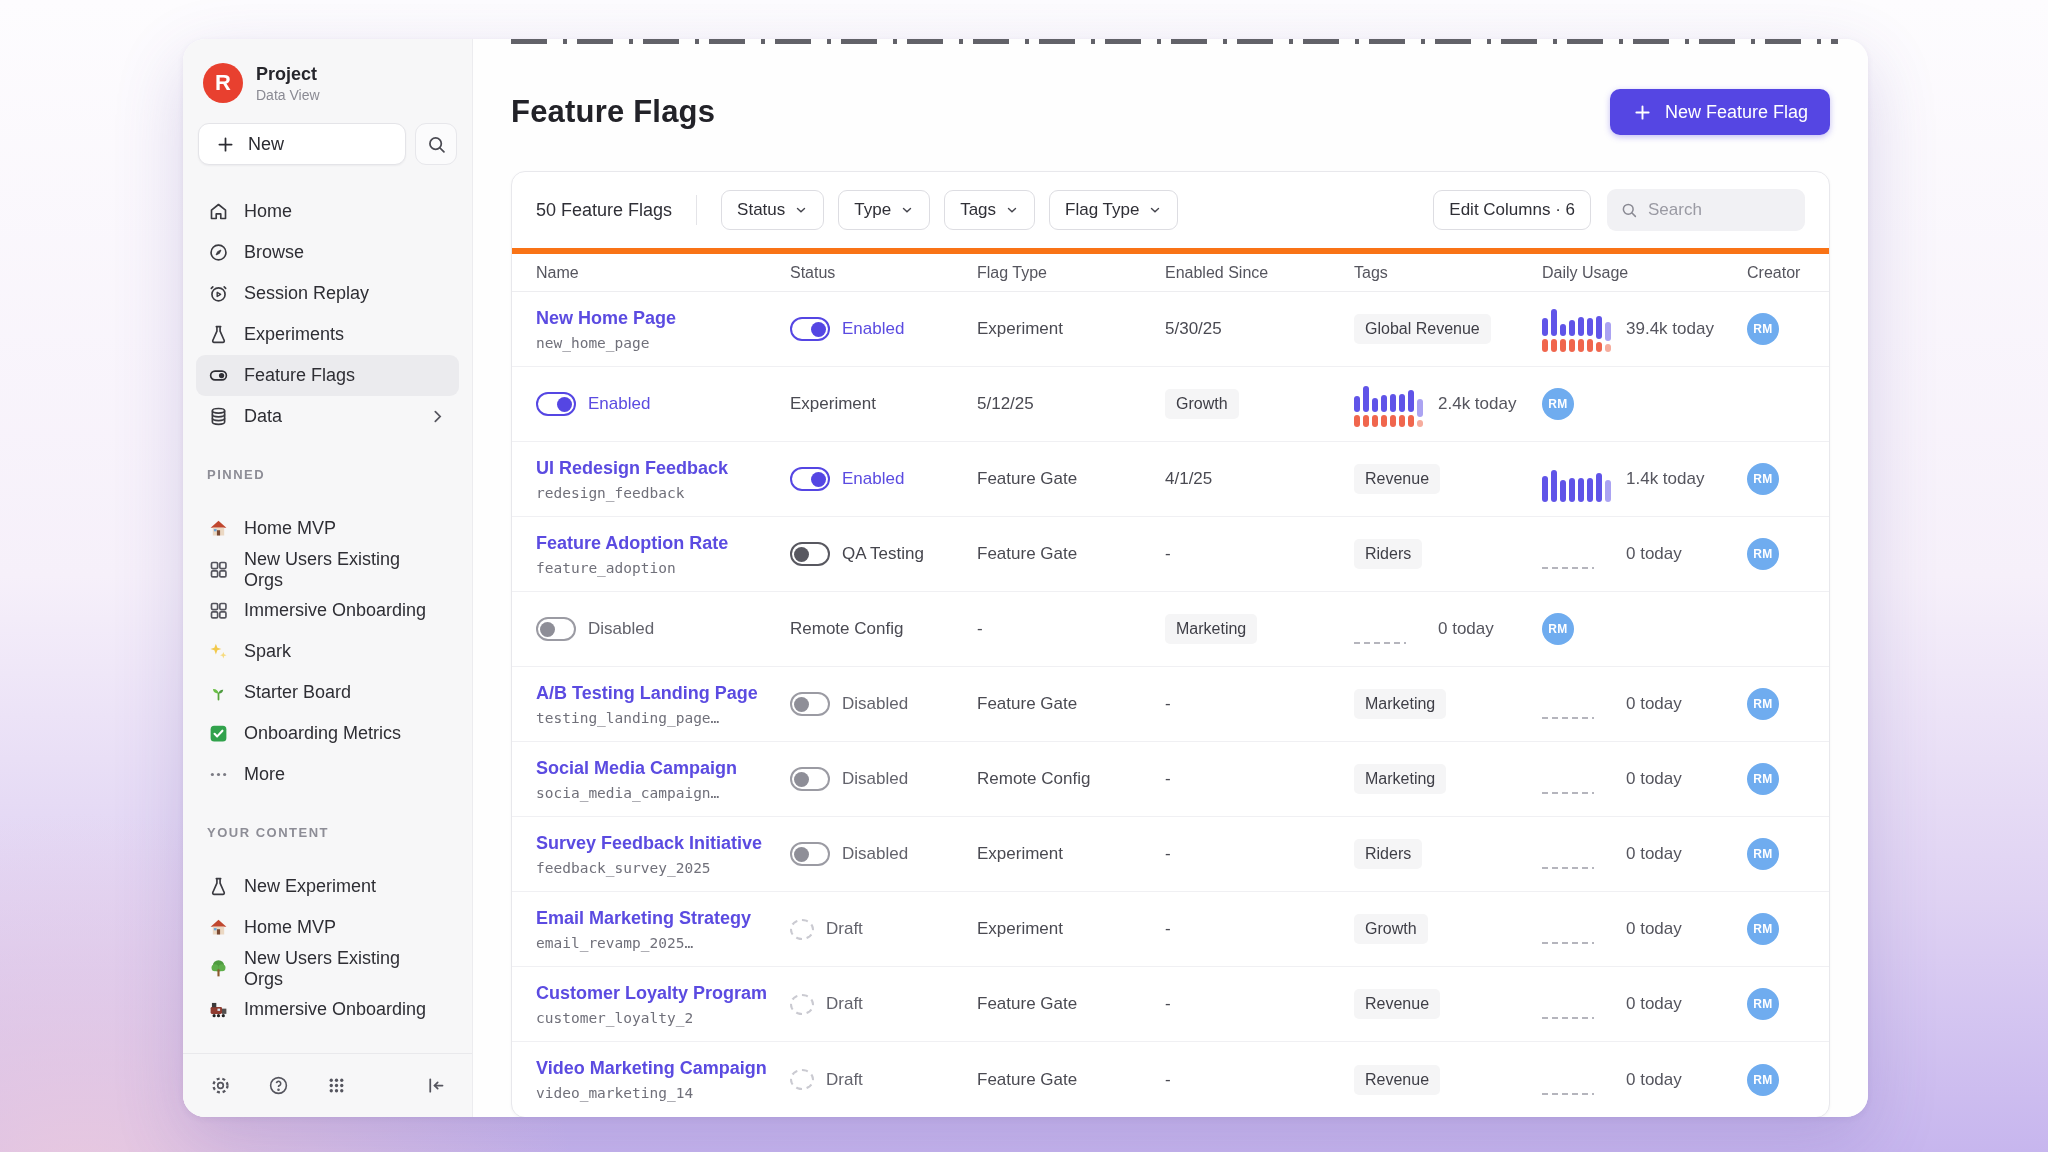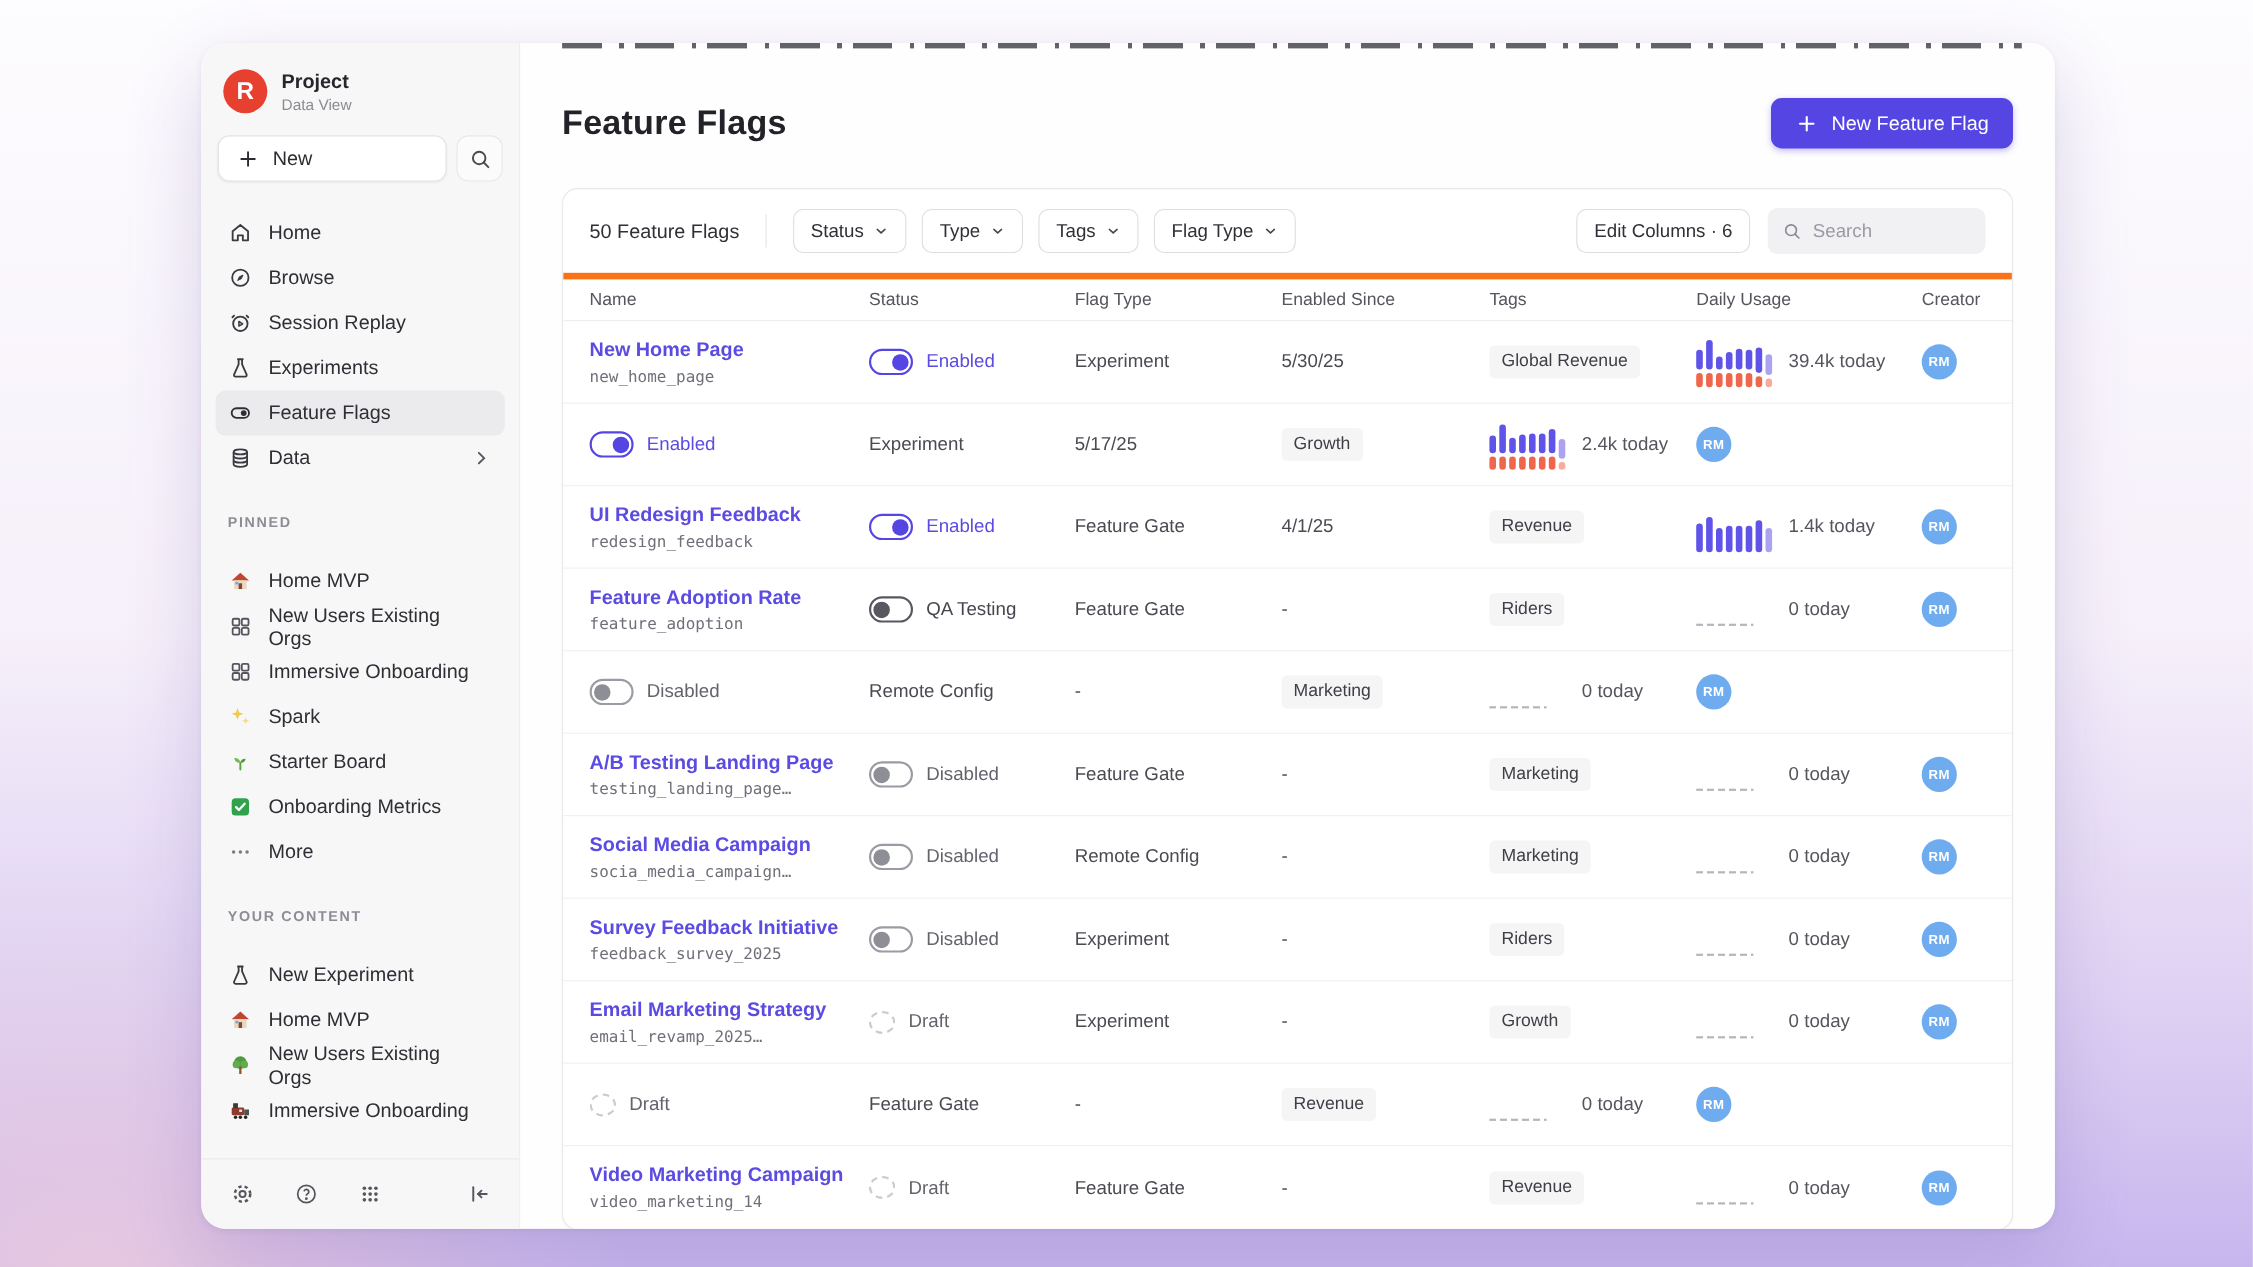--- a/index.html
+++ b/index.html
@@ -537,21 +537,21 @@
   </div>
           <div class="trow">
     <div class="c-status">
       <span class="toggle enabled">
                 <span class="knob"></span>
               </span>
 
       <span class="status-label enabled">Enabled</span>
     </div>
     <div class="c-type">Experiment</div>
-    <div class="c-since">5/17/25</div>
+    <div class="c-since">5/12/25</div>
     <div class="c-tags"><span class="tag">Growth</span></div>
     <div class="c-usage">
       <span class="spark">
                 <span class="bar">
                   <span class="seg p" style="height: 16px;"></span>
                   <span class="seg o" style="height: 12px;"></span>
                 </span>
                 <span class="bar">
                   <span class="seg p" style="height: 26px;"></span>
                   <span class="seg o" style="height: 12px;"></span>
@@ -773,20 +773,24 @@
       <span class="spark">
                 <span class="dash-line"></span>
               </span>
       <span class="usage-label">0 today</span>
     </div>
     <div class="c-creator">
               <span class="avatar">RM</span>
             </div>
   </div>
           <div class="trow">
+    <div class="c-name">
+      <a class="flag-link">Customer Loyalty Program</a>
+      <div class="flag-key">customer_loyalty_2</div>
+    </div>
     <div class="c-status">
 
       <span class="draft-circle" style="display: inline-block;"></span>
       <span class="status-label draft">Draft</span>
     </div>
     <div class="c-type">Feature Gate</div>
     <div class="c-since">-</div>
     <div class="c-tags"><span class="tag">Revenue</span></div>
     <div class="c-usage">
       <span class="spark">

